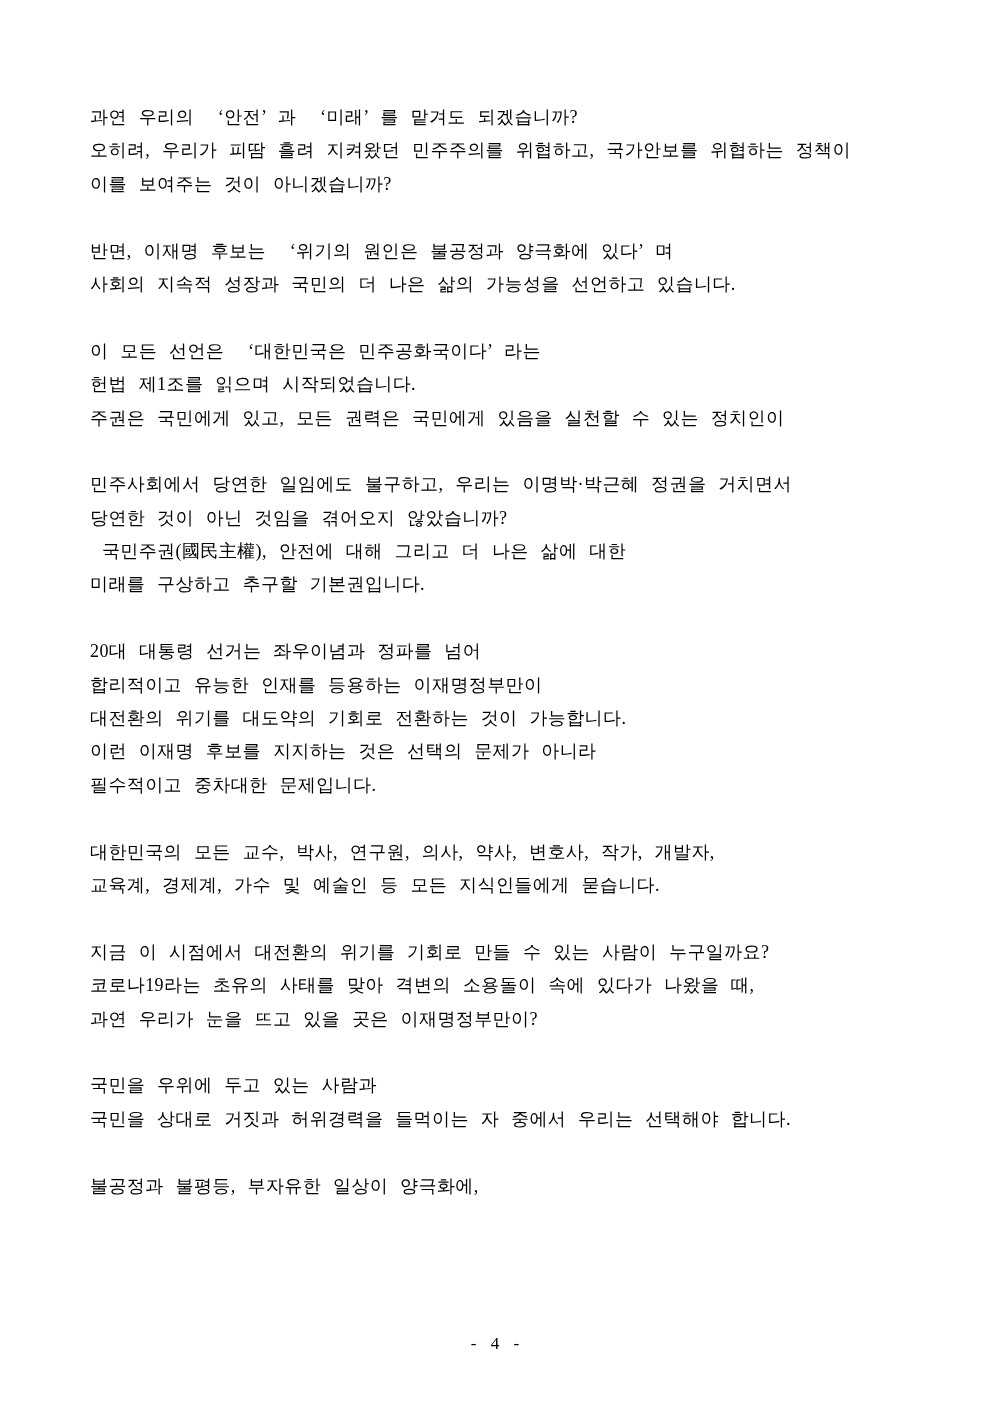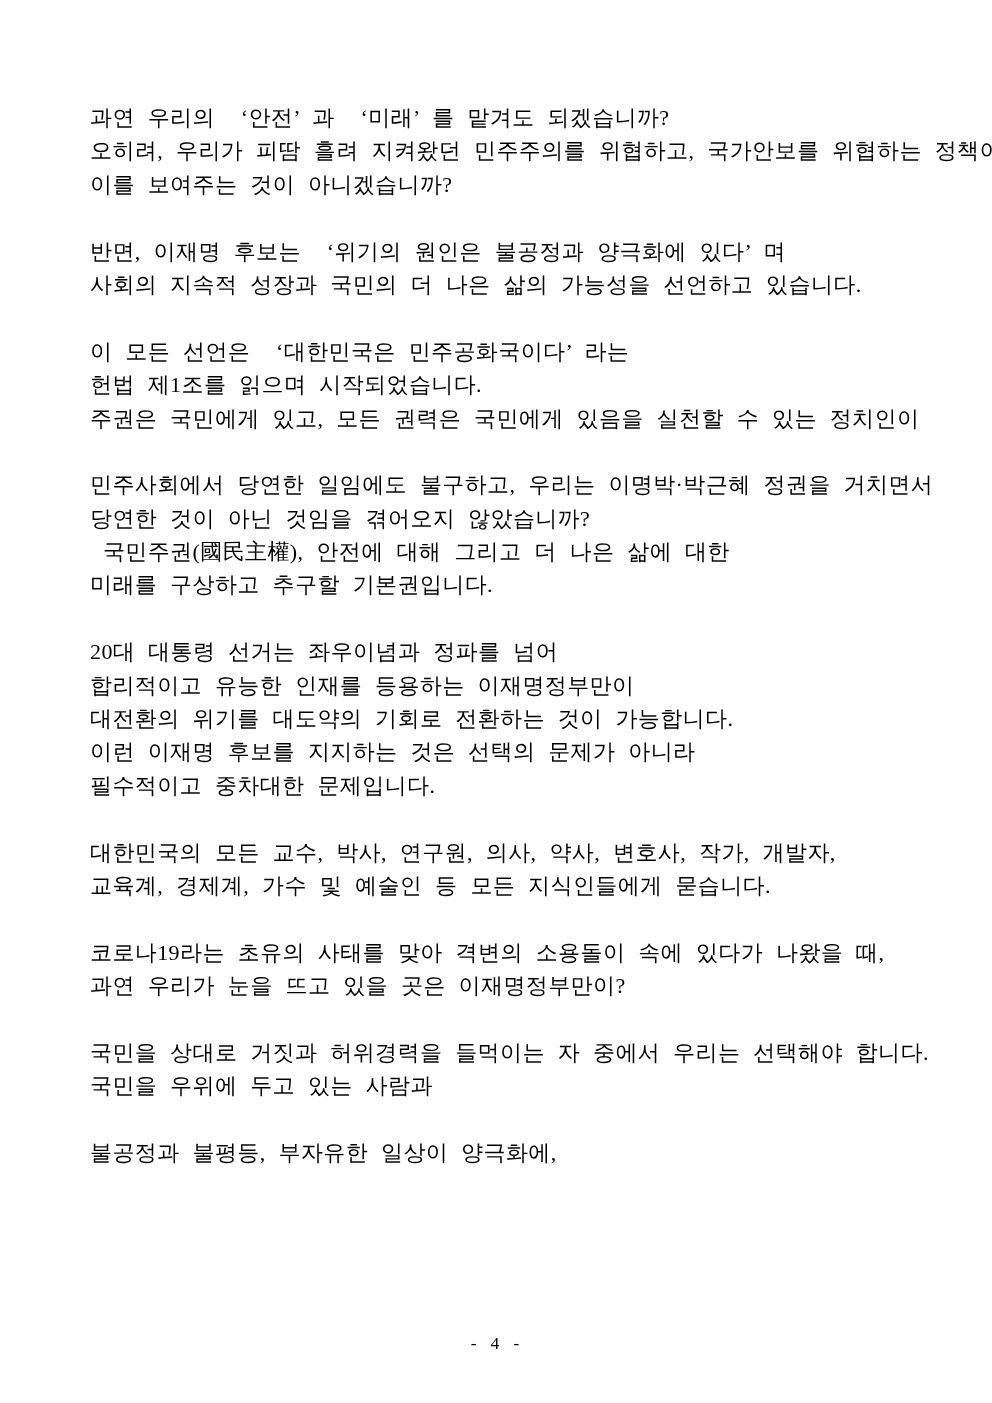--- a/index.html
+++ b/index.html
@@ -23,21 +23,21 @@
     right: 70px;
   }
   .para {
     margin: 0 0 33.4px 0;
     padding: 0;
   }
   .line {
     display: block;
     height: 33.4px;
     line-height: 33.4px;
-    font-size: 22px;
+    font-size: 18px;
     letter-spacing: 0.4px;
     word-spacing: 7px;
     white-space: pre;
   }
   .pagenum {
     position: absolute;
     top: 1327px;
     left: 0;
     width: 100%;
     height: 33px;
@@ -86,27 +86,28 @@
       <span class="line">이런 이재명 후보를 지지하는 것은 선택의 문제가 아니라</span>
       <span class="line">필수적이고 중차대한 문제입니다.</span>
     </p>
 
     <p class="para">
       <span class="line">대한민국의 모든 교수, 박사, 연구원, 의사, 약사, 변호사, 작가, 개발자,</span>
       <span class="line">교육계, 경제계, 가수 및 예술인 등 모든 지식인들에게 묻습니다.</span>
     </p>
 
     <p class="para">
+      <span class="line">지금 이 시점에서 대전환의 위기를 기회로 만들 수 있는 사람이 누구일까요?</span>
       <span class="line">코로나19라는 초유의 사태를 맞아 격변의 소용돌이 속에 있다가 나왔을 때,</span>
       <span class="line">과연 우리가 눈을 뜨고 있을 곳은 이재명정부만이?</span>
     </p>
 
     <p class="para">
+      <span class="line">국민을 우위에 두고 있는 사람과</span>
       <span class="line">국민을 상대로 거짓과 허위경력을 들먹이는 자 중에서 우리는 선택해야 합니다.</span>
-      <span class="line">국민을 우위에 두고 있는 사람과</span>
     </p>
 
     <p class="para">
       <span class="line">불공정과 불평등, 부자유한 일상이 양극화에,</span>
     </p>
 
   </main>
 
   <footer class="pagenum">- 4 -</footer>
 </div>

